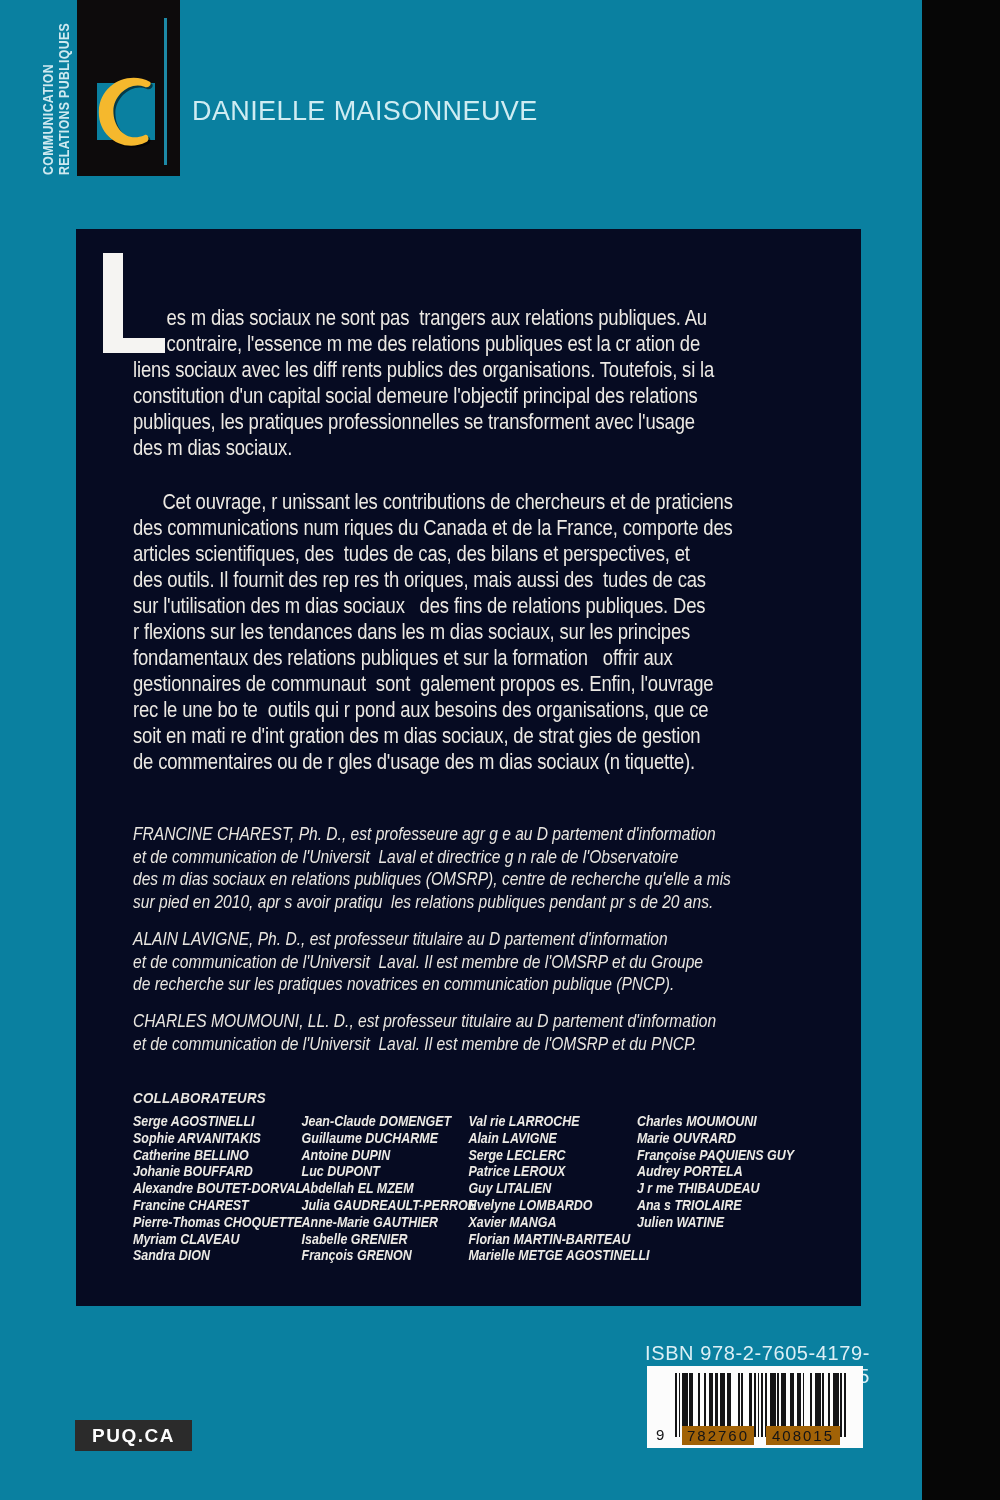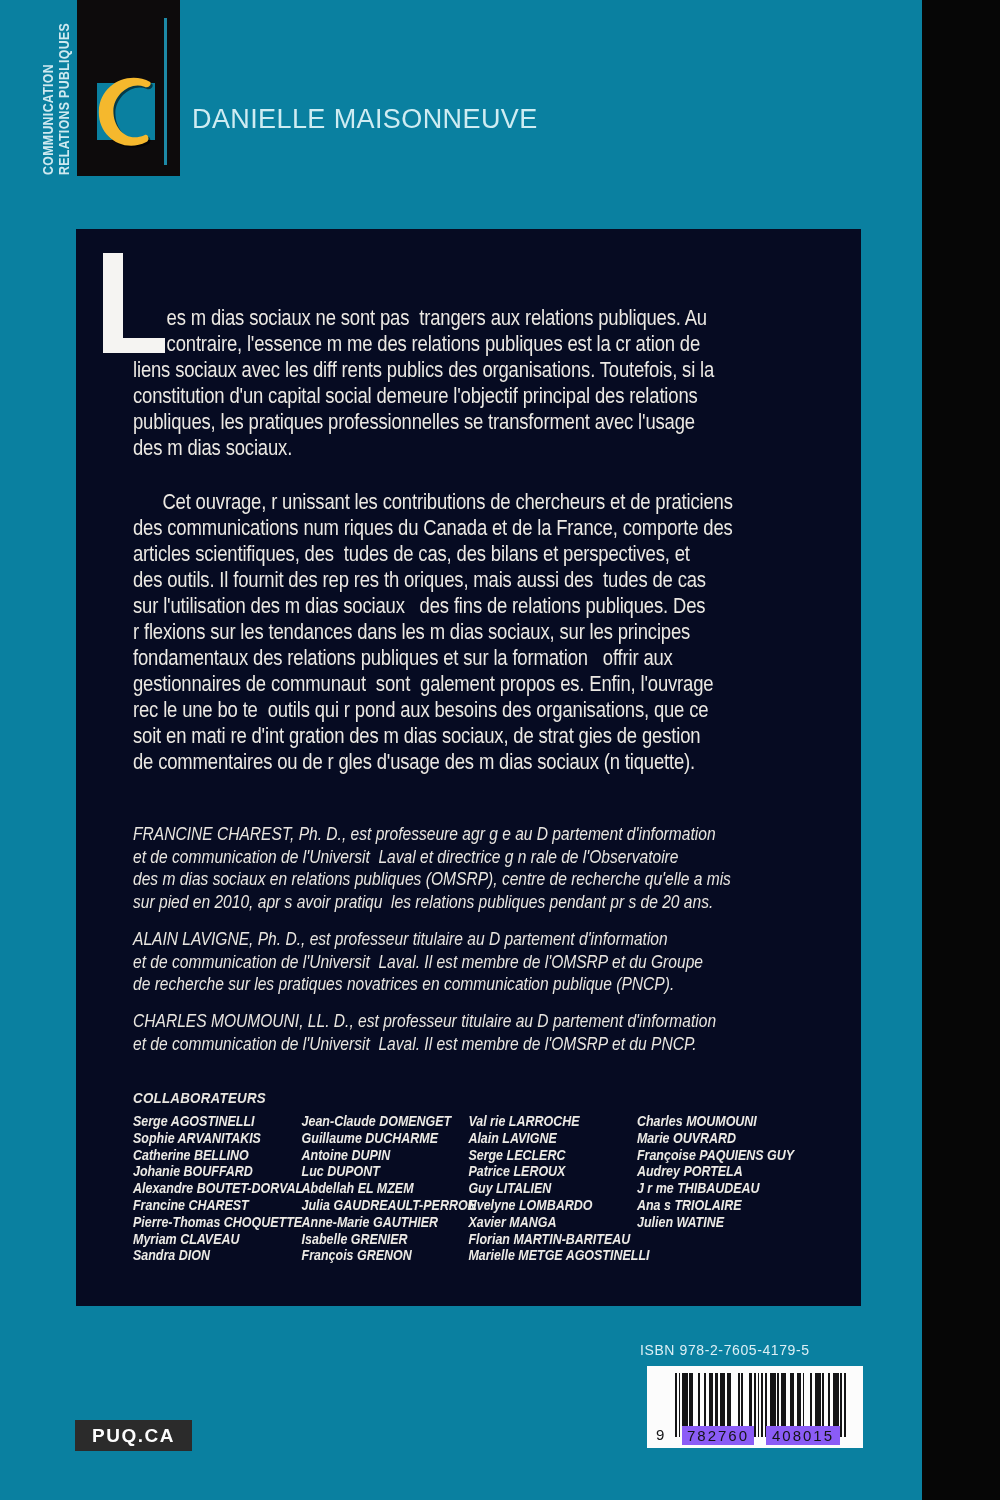--- a/index.html
+++ b/index.html
@@ -17,21 +17,21 @@
   .logo-c { position:absolute; left:17px; top:70px; width:62px; height:82px; filter:drop-shadow(2px 2px 0 rgba(0,0,0,.55)); }
 
   
   .spine-text { position:absolute; left:41px; top:175px; transform:rotate(-90deg) scaleX(.85);
     transform-origin:0 0; color:#cfe9f0; font-weight:bold; font-size:14.5px; line-height:15.5px;
     letter-spacing:.4px; white-space:nowrap; }
 
   
   .collection { position:absolute; left:192px; top:92px; color:#cfecf2; }
   .collection .c1 { font-size:21.5px; letter-spacing:.3px; }
-  .collection .c2 { font-size:27px; letter-spacing:.4px; margin-top:12px; }
+  .collection .c2 { font-size:27px; letter-spacing:.4px; margin-top:4px; }
 
   
   .panel { position:absolute; left:76px; top:229px; width:785px; height:1077px; background:#060b22; }
 
   .dropcap { position:absolute; left:27px; top:24px; width:62px; height:100px; }
   .dropcap .stem { position:absolute; left:0; top:0; width:20px; height:100px; background:#f5f4f2; }
   .dropcap .foot { position:absolute; left:0; top:85px; width:62px; height:15px; background:#f5f4f2; }
 
   .para { position:absolute; left:57px; color:#ece9e3; font-size:22px; line-height:26px;
     transform:scaleX(.84); transform-origin:0 0; letter-spacing:-.2px; }
@@ -48,28 +48,28 @@
   .b3 { top:781px; }
 
   .collab-head { position:absolute; left:57px; top:860px; color:#e9e6e0; font-style:italic;
     font-weight:600; font-size:15.5px; letter-spacing:.3px; transform:scaleX(.86); transform-origin:0 0; }
   .cols { position:absolute; left:57px; top:884px; display:flex; width:880px;
     transform:scaleX(.86); transform-origin:0 0; color:#eceae5; font-style:italic; font-weight:bold;
     font-size:14.5px; line-height:16.8px; }
   .col1 { width:196px; } .col2 { width:194px; } .col3 { width:196px; } .col4 { flex:1; }
 
   
-  .isbn { position:absolute; left:640px; top:1342px; width:230px; text-align:left;
-    color:#dcefF5; font-size:14px; letter-spacing:.6px; }
+  .isbn { position:absolute; left:640px; top:1342px; width:230px; text-align:right;
+    color:#dcefF5; font-size:20px; letter-spacing:.6px; }
   .barcode-box { position:absolute; left:647px; top:1366px; width:216px; height:82px; background:#fcfcfc; }
   .bars { position:absolute; left:28px; top:7px; width:171px; height:64px; display:flex; }
   .bar { height:100%; background:#141416; flex:none; }
   .gap { height:100%; flex:none; }
   .bc-first { position:absolute; left:9px; bottom:5px; font-size:15px; color:#141416; }
-  .bc-left, .bc-right { position:absolute; bottom:3px; height:19px; background:#8b5cf6;
+  .bc-left, .bc-right { position:absolute; bottom:3px; height:19px; background:#a16207;
     font-size:15px; color:#141416; text-align:center; letter-spacing:2px; line-height:19px; }
   .bc-left { left:35px; width:72px; }
   .bc-right { left:119px; width:74px; }
 
   .puq { position:absolute; left:75px; top:1420px; width:117px; height:31px; background:#2b2b2b;
     color:#fdfdfd; font-weight:bold; font-size:19px; letter-spacing:1.5px; text-align:center;
     line-height:31px; }
 </style>
 </head>
 <body>

